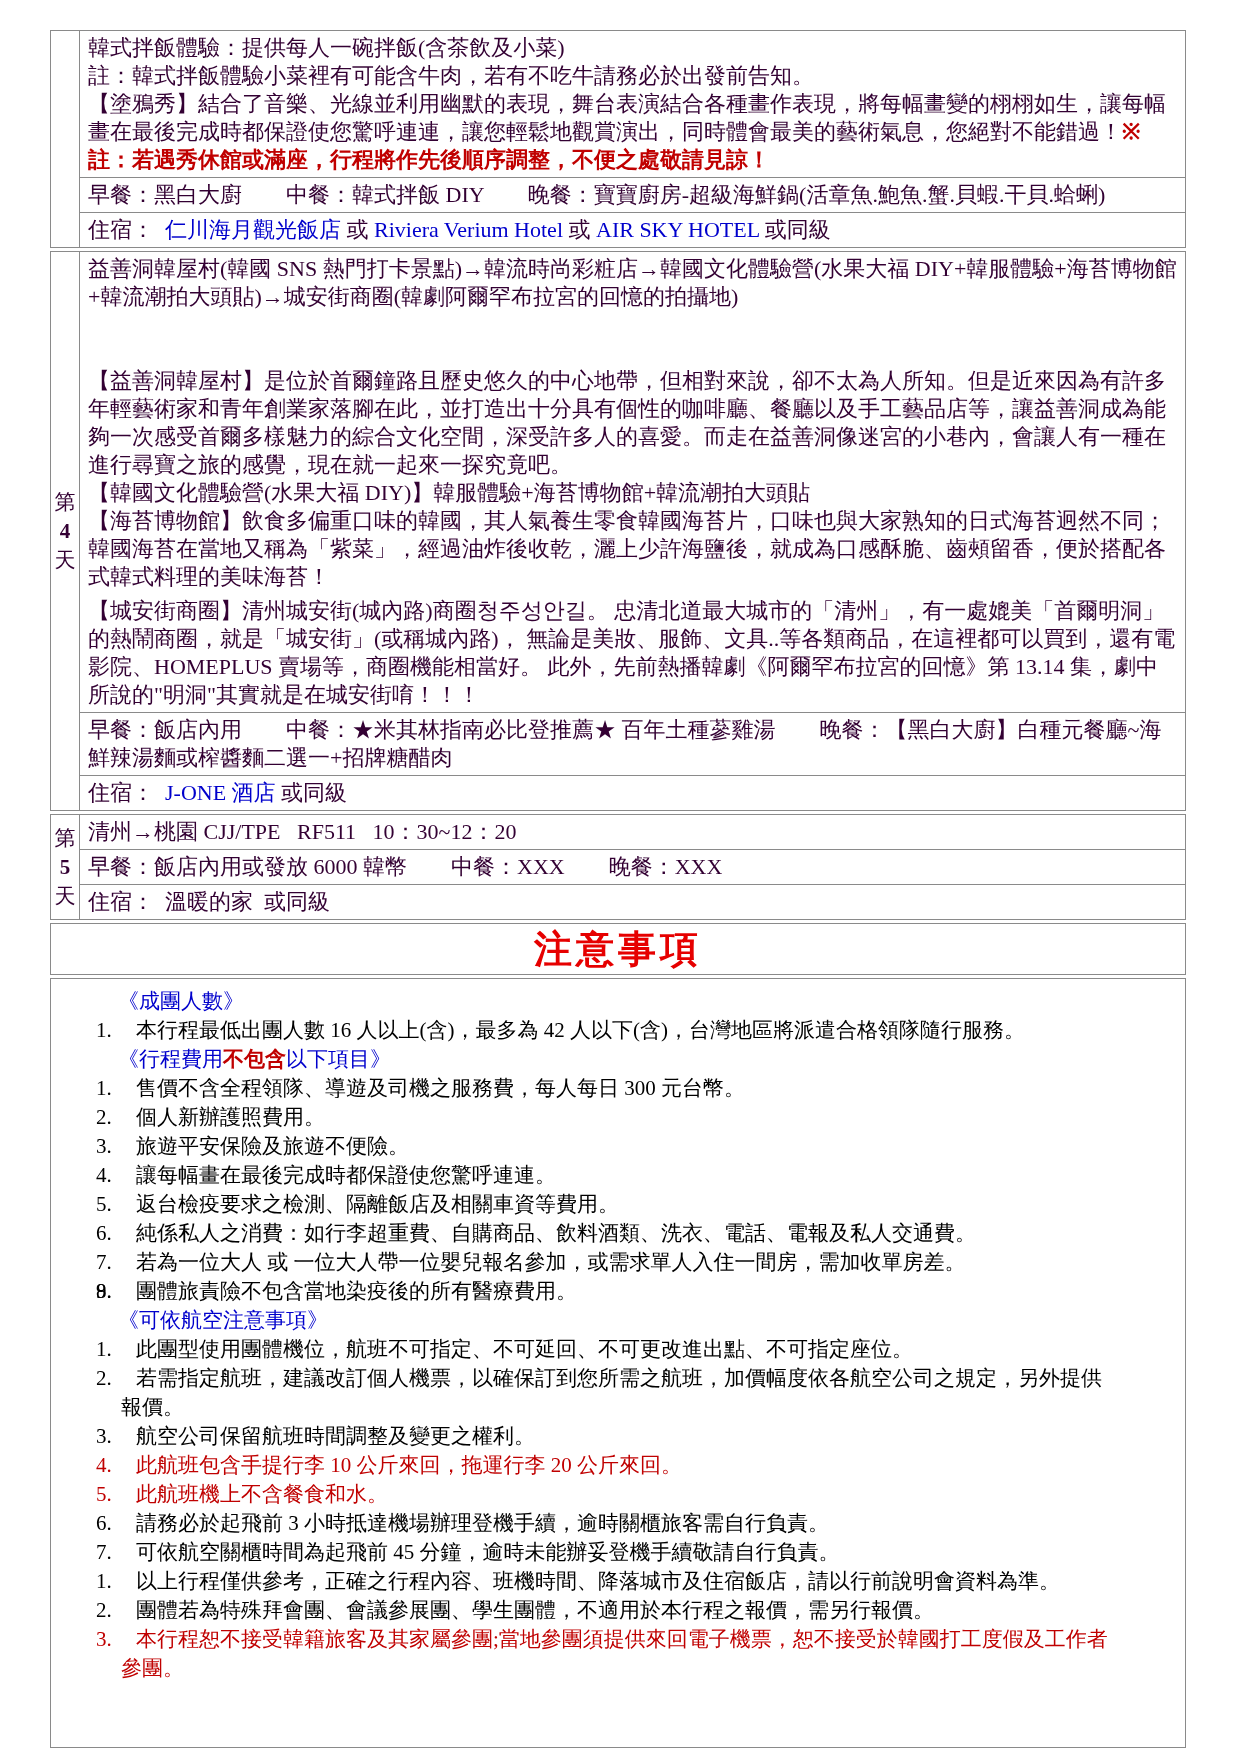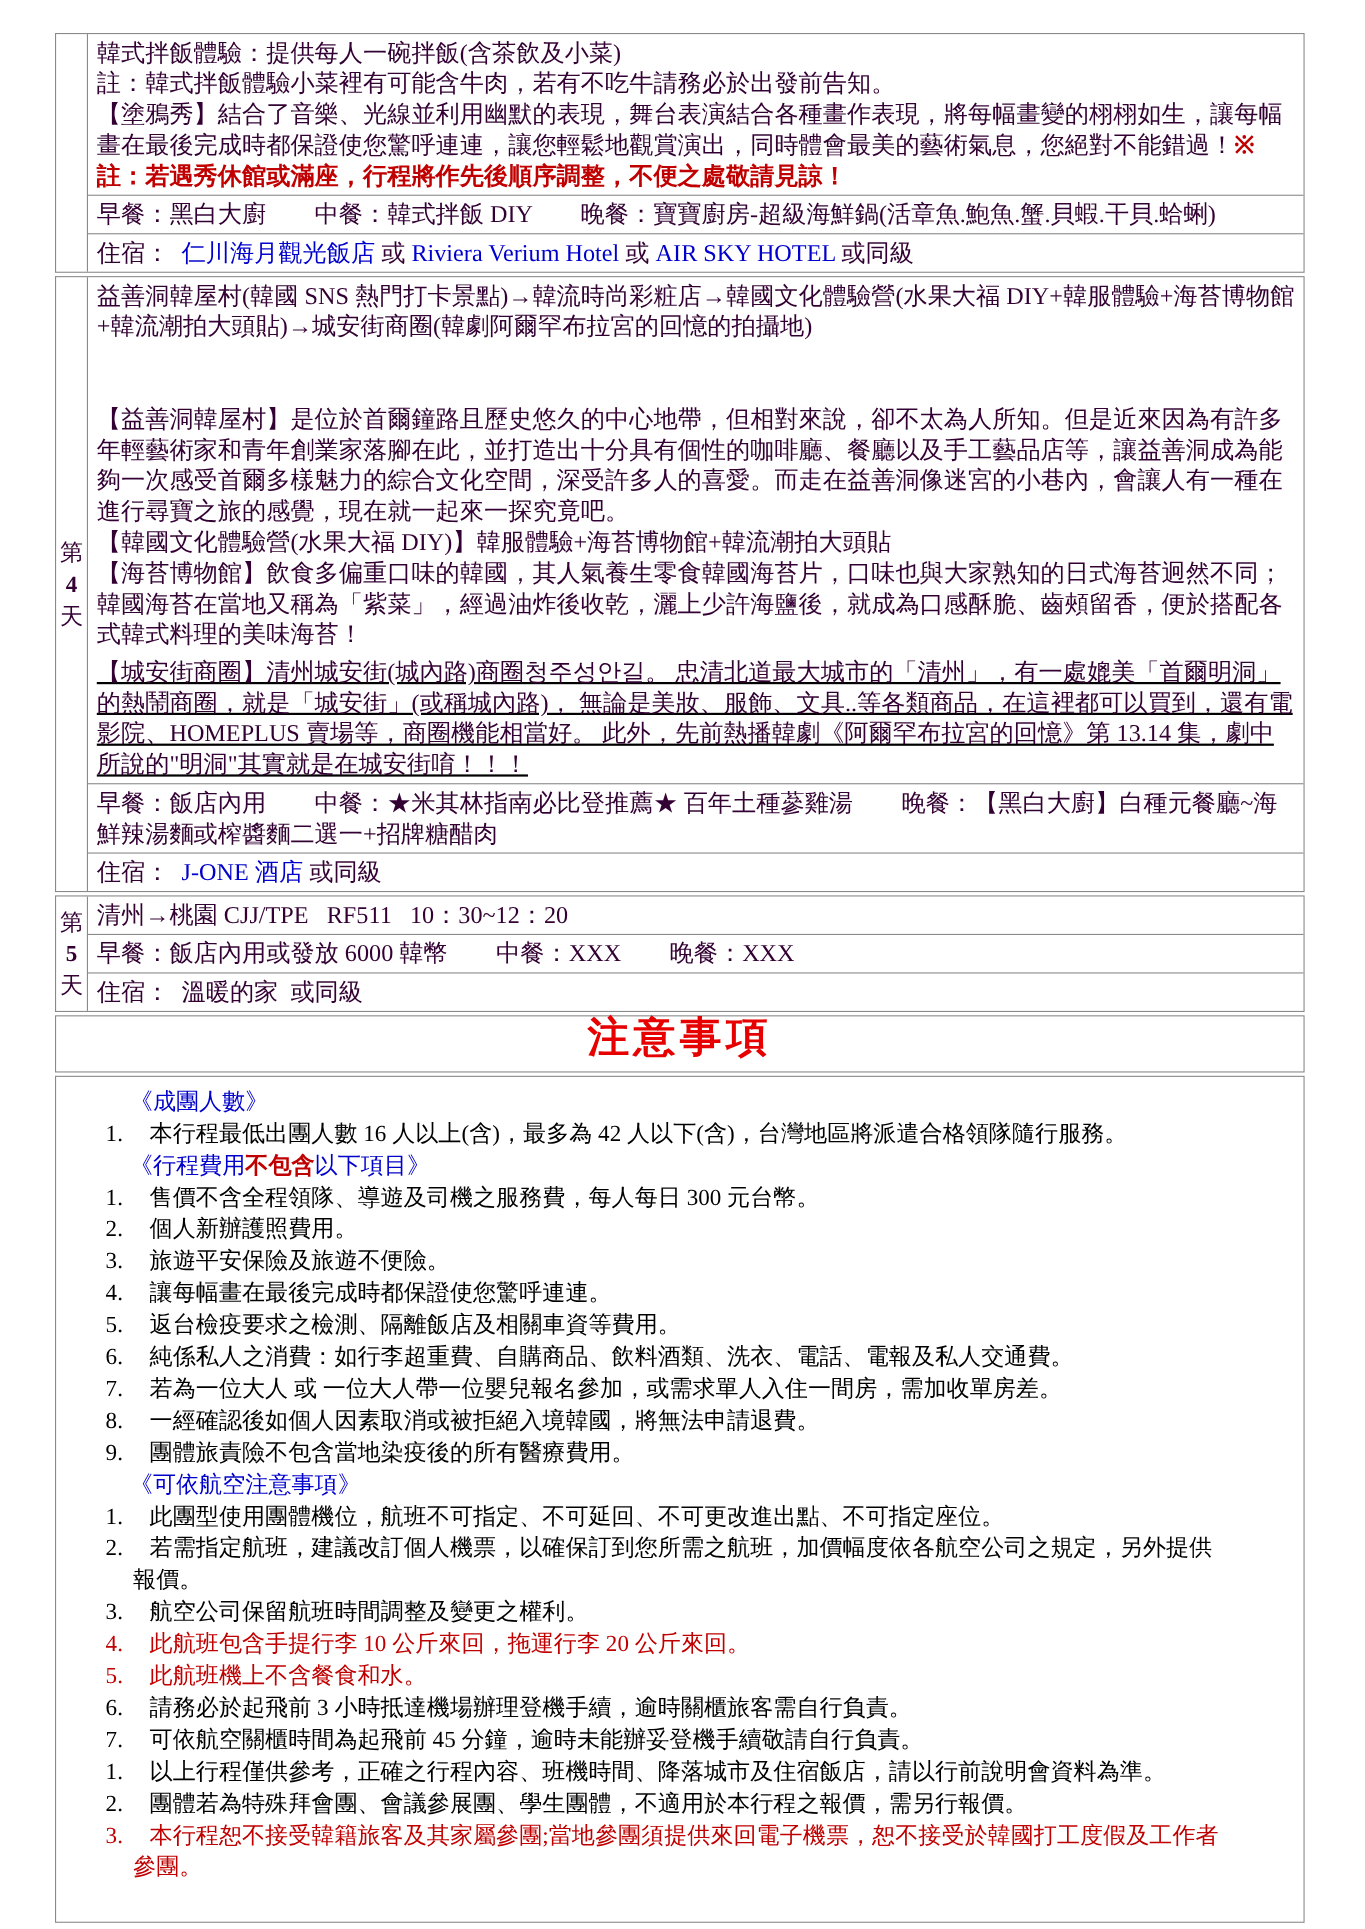--- a/index.html
+++ b/index.html
@@ -21,28 +21,28 @@
     gap:7px;color:var(--purple);font-size:21px;line-height:22px;
   }
   .day-col .num{font-weight:bold;}
   .rows{flex:1 1 auto;min-width:0;}
   .row{border-top:1px solid var(--border);padding:3px 6px 3px 8px;}
   .row:first-child{border-top:none;}
   .para{
     font-size:22px;line-height:28px;min-height:28px;
     white-space:pre-wrap;word-break:break-word;
   }
-  .para.gap{margin-top:6px;text-decoration:underline;}
+  .para.gap{margin-top:6px;}
   .s-purple{color:var(--purple);}
   .s-red{color:var(--red);}
   .s-red-bold{color:var(--red);font-weight:bold;}
   .s-blue{color:var(--blue);}
   .s-blue-bold{color:var(--blue);font-weight:normal;}
   .s-black{color:var(--black);}
-  .notice-bar{height:52px;display:flex;align-items:flex-start;justify-content:center;}
+  .notice-bar{height:52px;display:flex;align-items:center;justify-content:center;}
   .notice-title{
     margin:0;font-size:38px;line-height:1;font-weight:bold;
     color:var(--titleRed);letter-spacing:4px;
   }
   .notes{padding:8px 0 12px 0;min-height:770px;}
   .note-header{
     margin-left:67px;font-size:21px;line-height:29px;font-weight:bold;
     white-space:pre-wrap;
   }
   .note-item{
@@ -125,21 +125,21 @@
         <div class="note-header"><span class="s-blue-bold">《成團人數》</span></div>
         <div class="note-item"><span class="note-num s-black">1.</span><span><span class="s-black">本行程最低出團人數 16 人以上(含)，最多為 42 人以下(含)，台灣地區將派遣合格領隊隨行服務。</span></span></div>
         <div class="note-header"><span class="s-blue-bold">《行程費用</span><span class="s-red-bold">不包含</span><span class="s-blue-bold">以下項目》</span></div>
         <div class="note-item"><span class="note-num s-black">1.</span><span><span class="s-black">售價不含全程領隊、導遊及司機之服務費，每人每日 300 元台幣。</span></span></div>
         <div class="note-item"><span class="note-num s-black">2.</span><span><span class="s-black">個人新辦護照費用。</span></span></div>
         <div class="note-item"><span class="note-num s-black">3.</span><span><span class="s-black">旅遊平安保險及旅遊不便險。</span></span></div>
         <div class="note-item"><span class="note-num s-black">4.</span><span><span class="s-black">讓每幅畫在最後完成時都保證使您驚呼連連。</span></span></div>
         <div class="note-item"><span class="note-num s-black">5.</span><span><span class="s-black">返台檢疫要求之檢測、隔離飯店及相關車資等費用。</span></span></div>
         <div class="note-item"><span class="note-num s-black">6.</span><span><span class="s-black">純係私人之消費：如行李超重費、自購商品、飲料酒類、洗衣、電話、電報及私人交通費。</span></span></div>
         <div class="note-item"><span class="note-num s-black">7.</span><span><span class="s-black">若為一位大人 或 一位大人帶一位嬰兒報名參加，或需求單人入住一間房，需加收單房差。</span></span></div>
-        <div class="note-item"><span class="note-num s-black">8.</span><span><span class="s-black">一經確認後如個人因素取消或被拒絕入境韓國，將無法申請退費。</span></span></div>
+        <div class="note-item"><span class="note-num s-black">8.</span></div>
         <div class="note-item"><span class="note-num s-black">9.</span><span><span class="s-black">團體旅責險不包含當地染疫後的所有醫療費用。</span></span></div>
         <div class="note-header"><span class="s-blue-bold">《可依航空注意事項》</span></div>
         <div class="note-item"><span class="note-num s-black">1.</span><span><span class="s-black">此團型使用團體機位，航班不可指定、不可延回、不可更改進出點、不可指定座位。</span></span></div>
         <div class="note-item"><span class="note-num s-black">2.</span><span><span class="s-black">若需指定航班，建議改訂個人機票，以確保訂到您所需之航班，加價幅度依各航空公司之規定，另外提供報價。</span></span></div>
         <div class="note-item"><span class="note-num s-black">3.</span><span><span class="s-black">航空公司保留航班時間調整及變更之權利。</span></span></div>
         <div class="note-item"><span class="note-num s-red">4.</span><span><span class="s-red">此航班包含手提行李 10 公斤來回，拖運行李 20 公斤來回。</span></span></div>
         <div class="note-item"><span class="note-num s-red">5.</span><span><span class="s-red">此航班機上不含餐食和水。</span></span></div>
         <div class="note-item"><span class="note-num s-black">6.</span><span><span class="s-black">請務必於起飛前 3 小時抵達機場辦理登機手續，逾時關櫃旅客需自行負責。</span></span></div>
         <div class="note-item"><span class="note-num s-black">7.</span><span><span class="s-black">可依航空關櫃時間為起飛前 45 分鐘，逾時未能辦妥登機手續敬請自行負責。</span></span></div>
         <div class="note-item"><span class="note-num s-black">1.</span><span><span class="s-black">以上行程僅供參考，正確之行程內容、班機時間、降落城市及住宿飯店，請以行前說明會資料為準。</span></span></div>

